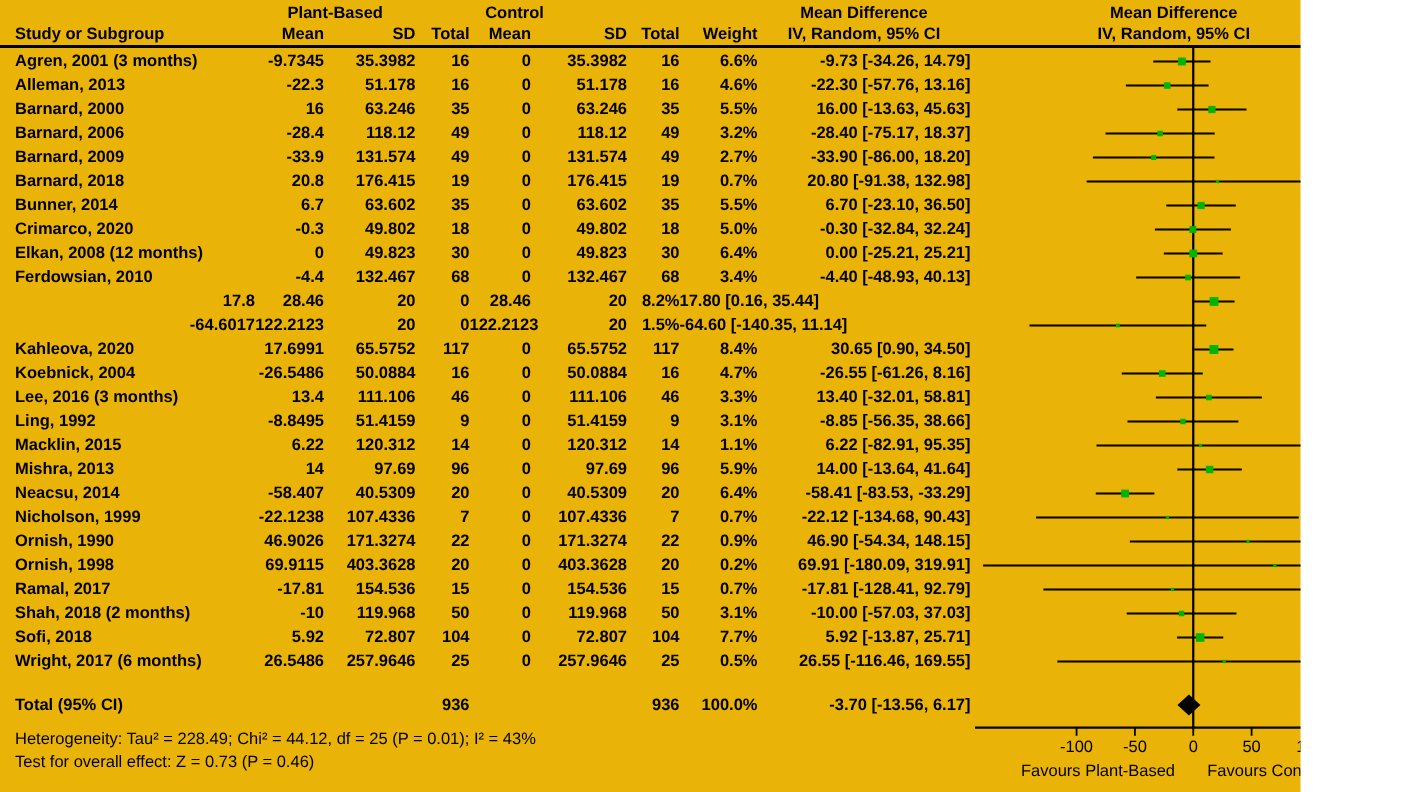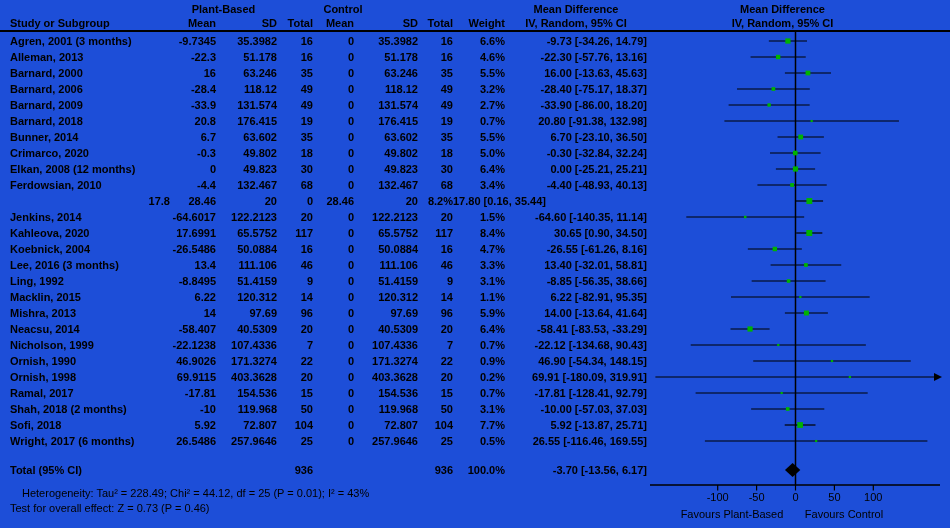--- a/index.html
+++ b/index.html
@@ -1,37 +1,37 @@
 <!DOCTYPE html>
 <html><head>
 <meta charset="utf-8">
 <style>
   html,body{margin:0;padding:0;background:#fff;}
   .page{
-    position:relative;width:950px;height:528px;background:#1d4ed8;
+    position:relative;width:867px;height:528px;background:#eab308;
     font-family:"Liberation Sans",sans-serif;font-size:11px;color:#000;
     overflow:hidden;
   }
   .grid{
     display:grid;
     grid-template-columns:170px 46px 61px 36px 41px 64px 35px 52px 142px;
     width:647px;
   }
   .grid > div{white-space:nowrap;}
   .c-study{text-align:left;padding-left:10px;}
   .c-num{text-align:right;}
   .c-ci-head{text-align:center;}
   .hgroup{position:absolute;top:3px;height:13px;line-height:13px;text-align:center;font-weight:bold;}
   #header-row2{position:absolute;top:16px;left:0;height:14px;line-height:14px;font-weight:bold;}
   .divider{position:absolute;top:30px;left:0;width:950px;height:2px;background:#000;}
   #rows{position:absolute;top:33px;left:0;}
   .row{height:16px;line-height:16px;font-weight:bold;}
   #total-row{position:absolute;top:462px;left:0;height:16px;line-height:16px;font-weight:bold;}
   .footnote{position:absolute;left:10px;height:14px;line-height:14px;white-space:nowrap;}
-  #footnote-het{top:486px;margin-left:12px;}
+  #footnote-het{top:486px;}
   #footnote-test{top:501px;}
   .plot-head{position:absolute;left:650px;width:265px;text-align:center;font-weight:bold;height:13px;line-height:13px;}
   #plot-svg{position:absolute;left:648px;top:32px;}
 </style>
 </head>
 <body>
 
 <div class="page">
 
   <div class="hgroup" style="left:170px;width:107px;">Plant-Based</div>
@@ -169,21 +169,20 @@
         <div class="c-num">17.8</div>
         <div class="c-num">28.46</div>
         <div class="c-num">20</div>
         <div class="c-num">0</div>
         <div class="c-num">28.46</div>
         <div class="c-num">20</div>
         <div class="c-num">8.2%</div>
         <div class="c-num">17.80 [0.16, 35.44]</div>
       </div>
       <div class="row grid">
-        <div class="c-study">Jenkins, 2014</div>
         <div class="c-num">-64.6017</div>
         <div class="c-num">122.2123</div>
         <div class="c-num">20</div>
         <div class="c-num">0</div>
         <div class="c-num">122.2123</div>
         <div class="c-num">20</div>
         <div class="c-num">1.5%</div>
         <div class="c-num">-64.60 [-140.35, 11.14]</div>
       </div>
       <div class="row grid">

